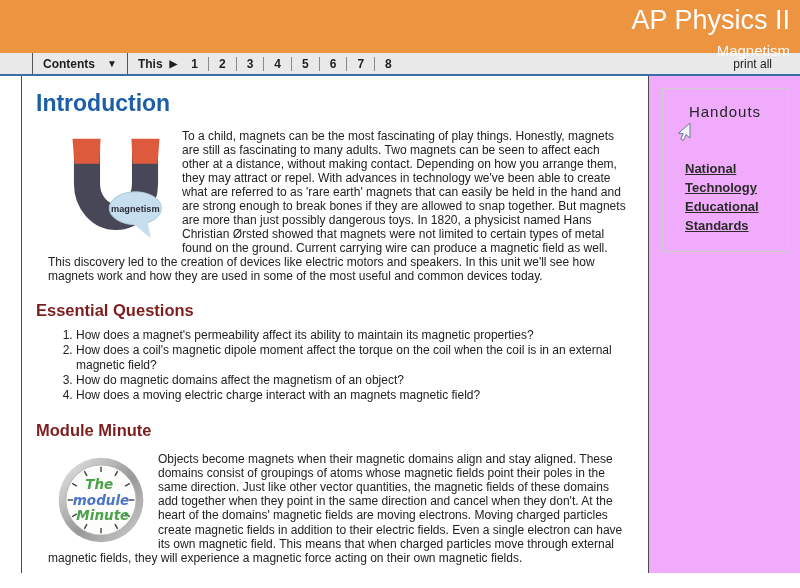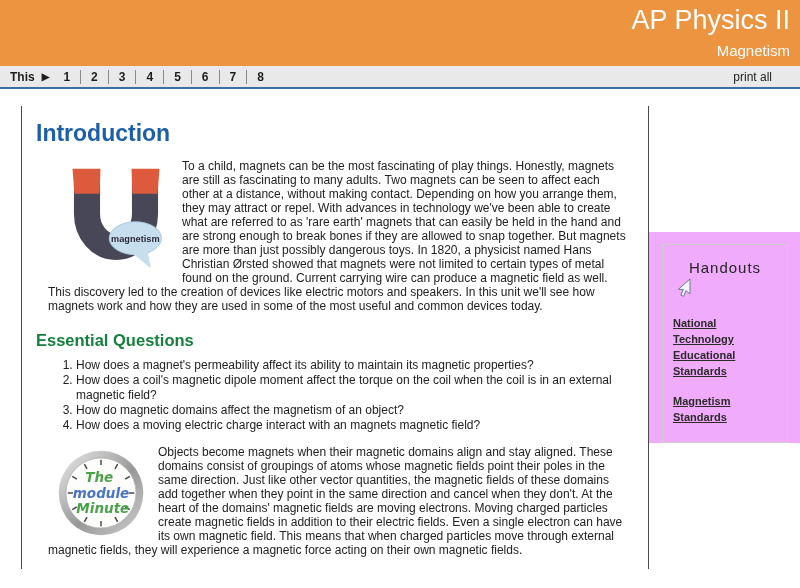--- a/index.html
+++ b/index.html
@@ -5,21 +5,21 @@
   * { box-sizing: border-box; }
   html, body { margin: 0; padding: 0; }
   body {
     width: 800px; height: 588px; overflow: hidden;
     background: #ffffff;
     font-family: "Liberation Sans", sans-serif;
     color: #222222;
   }
   
   .header {
-    height: 66px; background: #EC9440;
+    height: 53px; background: #EC9440;
     text-align: right; padding: 5px 10px 0 0; color: #ffffff;
   }
   .course-title { font-size: 27px; line-height: 30px; font-weight: 400; }
   .module-title { font-size: 15px; line-height: 18px; margin-top: 7px; }
   
   .navbar {
     height: 23px; background: #E9E9E9;
     border-bottom: 2px solid #3A6EA5;
     display: flex; align-items: stretch;
     font-size: 12px; font-weight: bold; color: #1e1e1e;
@@ -28,55 +28,59 @@
   .nav-item .tri { font-size: 10px; margin-left: 12px; }
   .nav-contents { margin-left: 32px; border-left: 1px solid #555; border-right: 1px solid #555; }
   .nav-next { padding-right: 4px; }
   .nav-next .tri { margin-left: 7px; }
   .pages { display: flex; align-items: center; }
   .page-link { padding: 0 10px; cursor: pointer; }
   .page-link + .page-link { border-left: 1px solid #8a8a8a; }
   .spacer { flex: 1; }
   .print-all { display: flex; align-items: center; font-weight: normal; padding-right: 28px; cursor: pointer; }
   
-  .page-body { display: flex; height: 497px; align-items: center; }
+  .page-body { display: flex; height: 497px; }
   .content {
     margin-left: 21px; width: 628px; background: #ffffff;
     border-left: 1px solid #4a4a4a; border-right: 1px solid #4a4a4a;
     padding: 6px 10px 0 14px; overflow: hidden;
   }
   .sidebar { flex: 1; background: #f0abfc; padding: 12px 12px 0 13px; }
   
   h1 { color: #1C5FA8; font-size: 23px; margin: 8px 0 12px 0; font-weight: bold; }
-  h2 { color: #15803d; font-size: 16.5px; margin: 18px 0 6px 0; font-weight: bold; clear: both; }
+  h2 { color: #7f1d1d; font-size: 16.5px; margin: 18px 0 6px 0; font-weight: bold; clear: both; }
   p  { margin: 12px; font-size: 12px; line-height: 1.17; }
   .magnet-fig { float: left; width: 116px; height: 110px; margin: 2px 8px 2px 22px; }
   .clock-fig  { float: left; width: 90px;  height: 92px;  margin: 2px 12px 2px 20px; }
   ol { margin: 8px 0 0 0; padding-left: 40px; font-size: 12px; line-height: 1.25; }
   
   .handouts-box {
     border: 1px solid #CFCFCA; padding: 10px 10px 16px 10px; color: #262624;
   }
   .handouts-title { text-align: center; font-size: 15px; letter-spacing: 1px; margin: 4px 0 2px 0; }
   .cursor-wrap { display: block; margin: 0 0 14px 2px; height: 24px; }
   .handout-link {
-    display: block; font-size: 11px; font-weight: bold; line-height: 1.45;
-    color: #2b2b28; text-decoration: underline; cursor: pointer; margin-bottom: 14px;
+    display: block; font-size: 13px; font-weight: bold; line-height: 1.45;
+    color: #2b2b28; text-decoration: underline; cursor: pointer; margin-bottom: 14px; margin-left: 12px;
   }
   .handout-link:last-child { margin-bottom: 0; }
 </style>
 </head>
 <body>
 
 <div class="header">
   <div class="course-title">AP Physics II</div>
   <div class="module-title">Magnetism</div>
 </div>
 
 <div class="navbar">
+  <div class="nav-item nav-contents">
+    <span>Contents</span>
+    <span class="tri">▼</span>
+  </div>
   <div class="nav-item nav-next">
     <span>This</span>
     <span class="tri">▶</span>
   </div>
   <div class="pages">
     <span class="page-link">1</span>
     <span class="page-link">2</span>
     <span class="page-link">3</span>
     <span class="page-link">4</span>
     <span class="page-link">5</span>
@@ -107,20 +111,21 @@
     </div>
 
     <h2>Essential Questions</h2>
     <ol>
       <li>How does a magnet's permeability affect its ability to maintain its magnetic properties?</li>
       <li>How does a coil's magnetic dipole moment affect the torque on the coil when the coil is in an external magnetic field?</li>
       <li>How do magnetic domains affect the magnetism of an object?</li>
       <li>How does a moving electric charge interact with an magnets magnetic field?</li>
     </ol>
 
+    <h2>Module Minute</h2>
     <div class="mm-block">
       <span class="clock-fig">
         <svg viewBox="0 0 100 100" width="90" height="92" aria-hidden="true">
           <defs>
             <linearGradient id="rim" x1="0" y1="0" x2="1" y2="1">
               <stop offset="0" stop-color="#ececec"></stop>
               <stop offset="0.55" stop-color="#989898"></stop>
               <stop offset="1" stop-color="#cfcfcf"></stop>
             </linearGradient>
           </defs>
@@ -156,16 +161,15 @@
     <div class="handouts-box">
       <div class="handouts-title">Handouts</div>
       <span class="cursor-wrap">
         <svg viewBox="0 0 18 20" width="18" height="20" aria-hidden="true">
           <g transform="translate(18,0) scale(-1,1)">
             <path d="M3,1 L3,16 L7,12.6 L9.4,18.4 L12.2,17.1 L9.7,11.5 L14.6,11.3 Z" fill="#f2f6fa" stroke="#6b7b8a" stroke-width="1"></path>
           </g>
         </svg>
       </span>
       <a class="handout-link">National Technology Educational Standards</a>
-      <a class="handout-link">Magnetism Standards</a>
     </div>
   </div>
 </div>
 
 </body></html>

